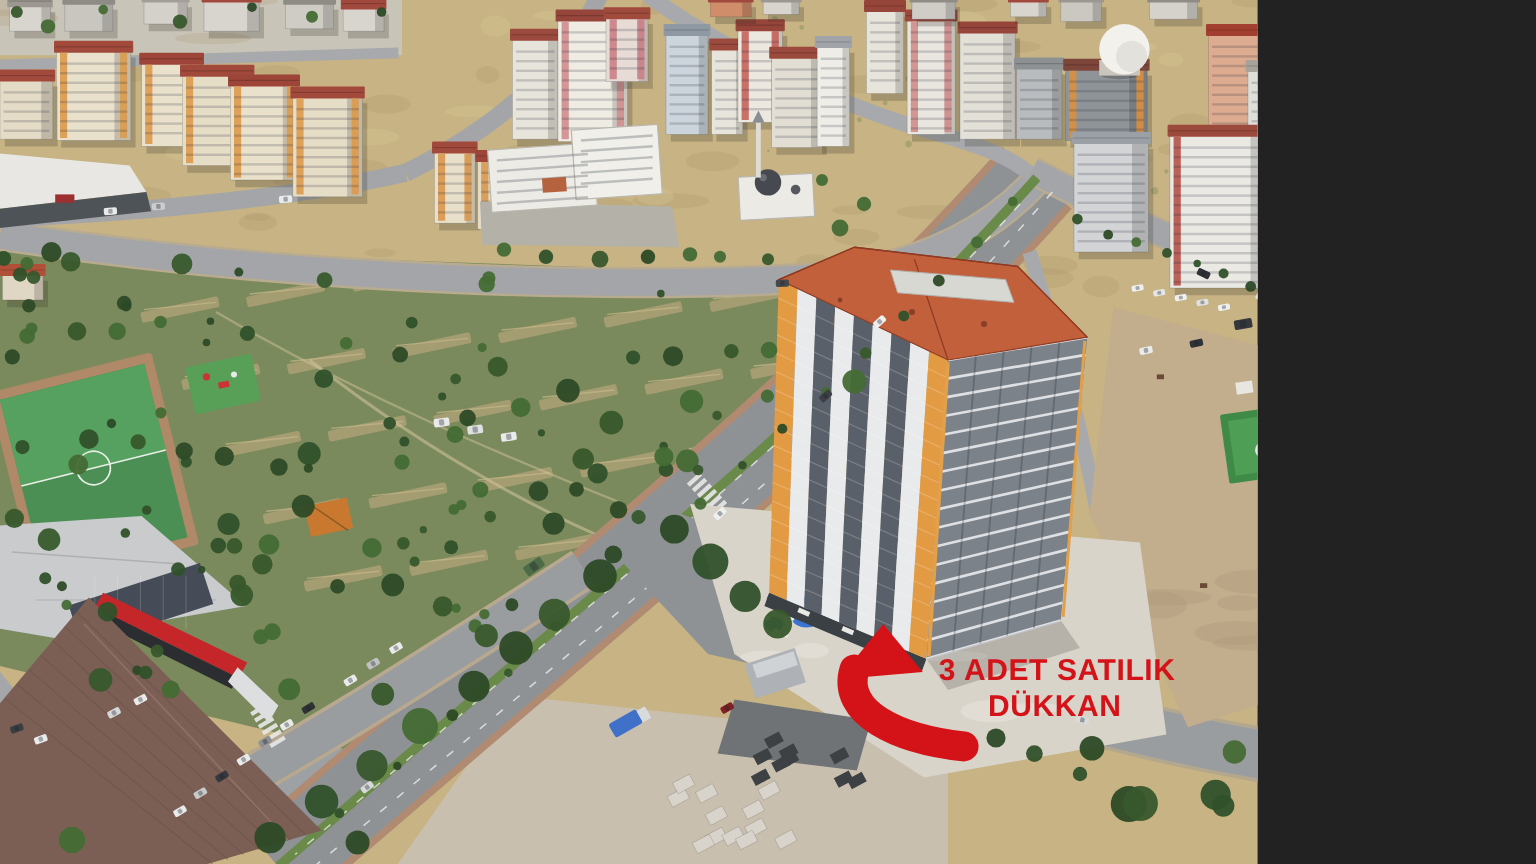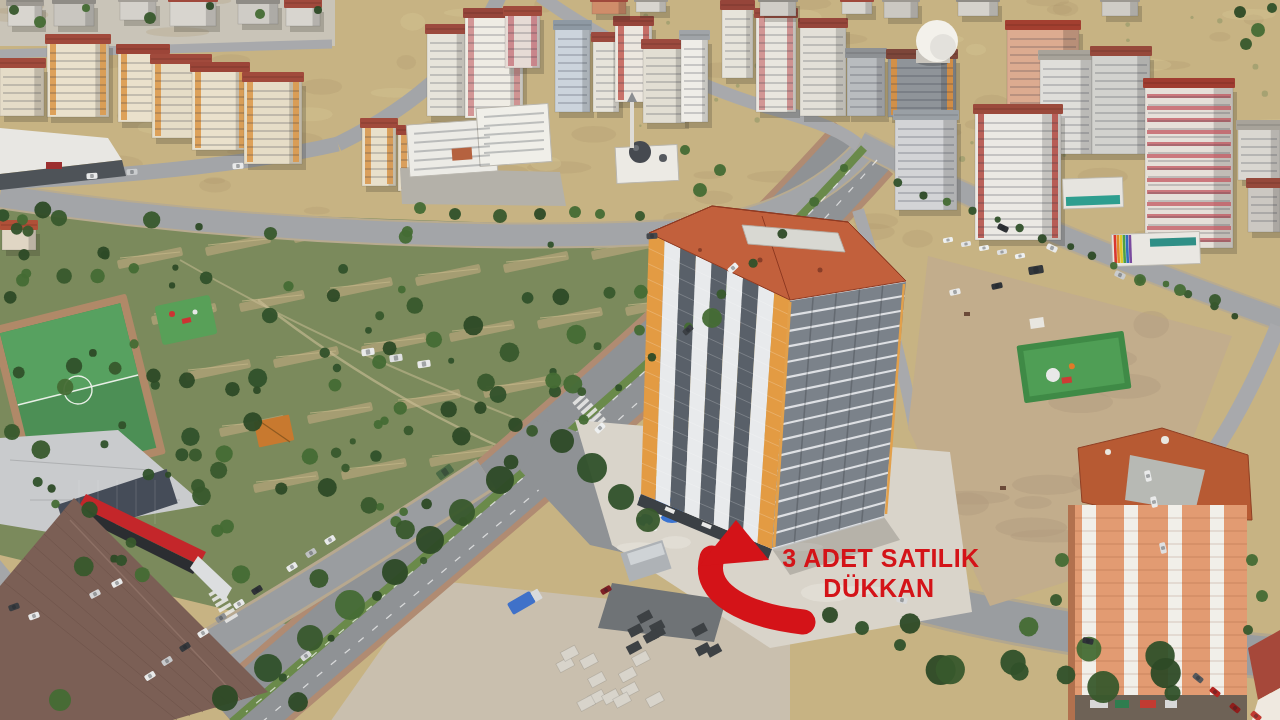--- a/index.html
+++ b/index.html
@@ -1,16 +1,16 @@
 <!DOCTYPE html>
 <html><head>
 <meta charset="utf-8">
 <style>
   html,body{margin:0;padding:0;background:#222;}
-  #stage{width:1280px;height:720px;overflow:hidden;position:relative;}
+  #stage{width:1048px;height:720px;overflow:hidden;position:relative;}
   svg{display:block;}
   .ann{font-family:"Liberation Sans",sans-serif;font-weight:700;font-size:25px;letter-spacing:.5px;}
 </style>
 </head>
 <body>
 
 <div id="stage">
 <svg id="scene" viewBox="0 0 1280 720" width="1280" height="720">
   <g id="g-terrain">
         <rect x="0" y="0" width="1280" height="720" fill="#c7b383"></rect>

